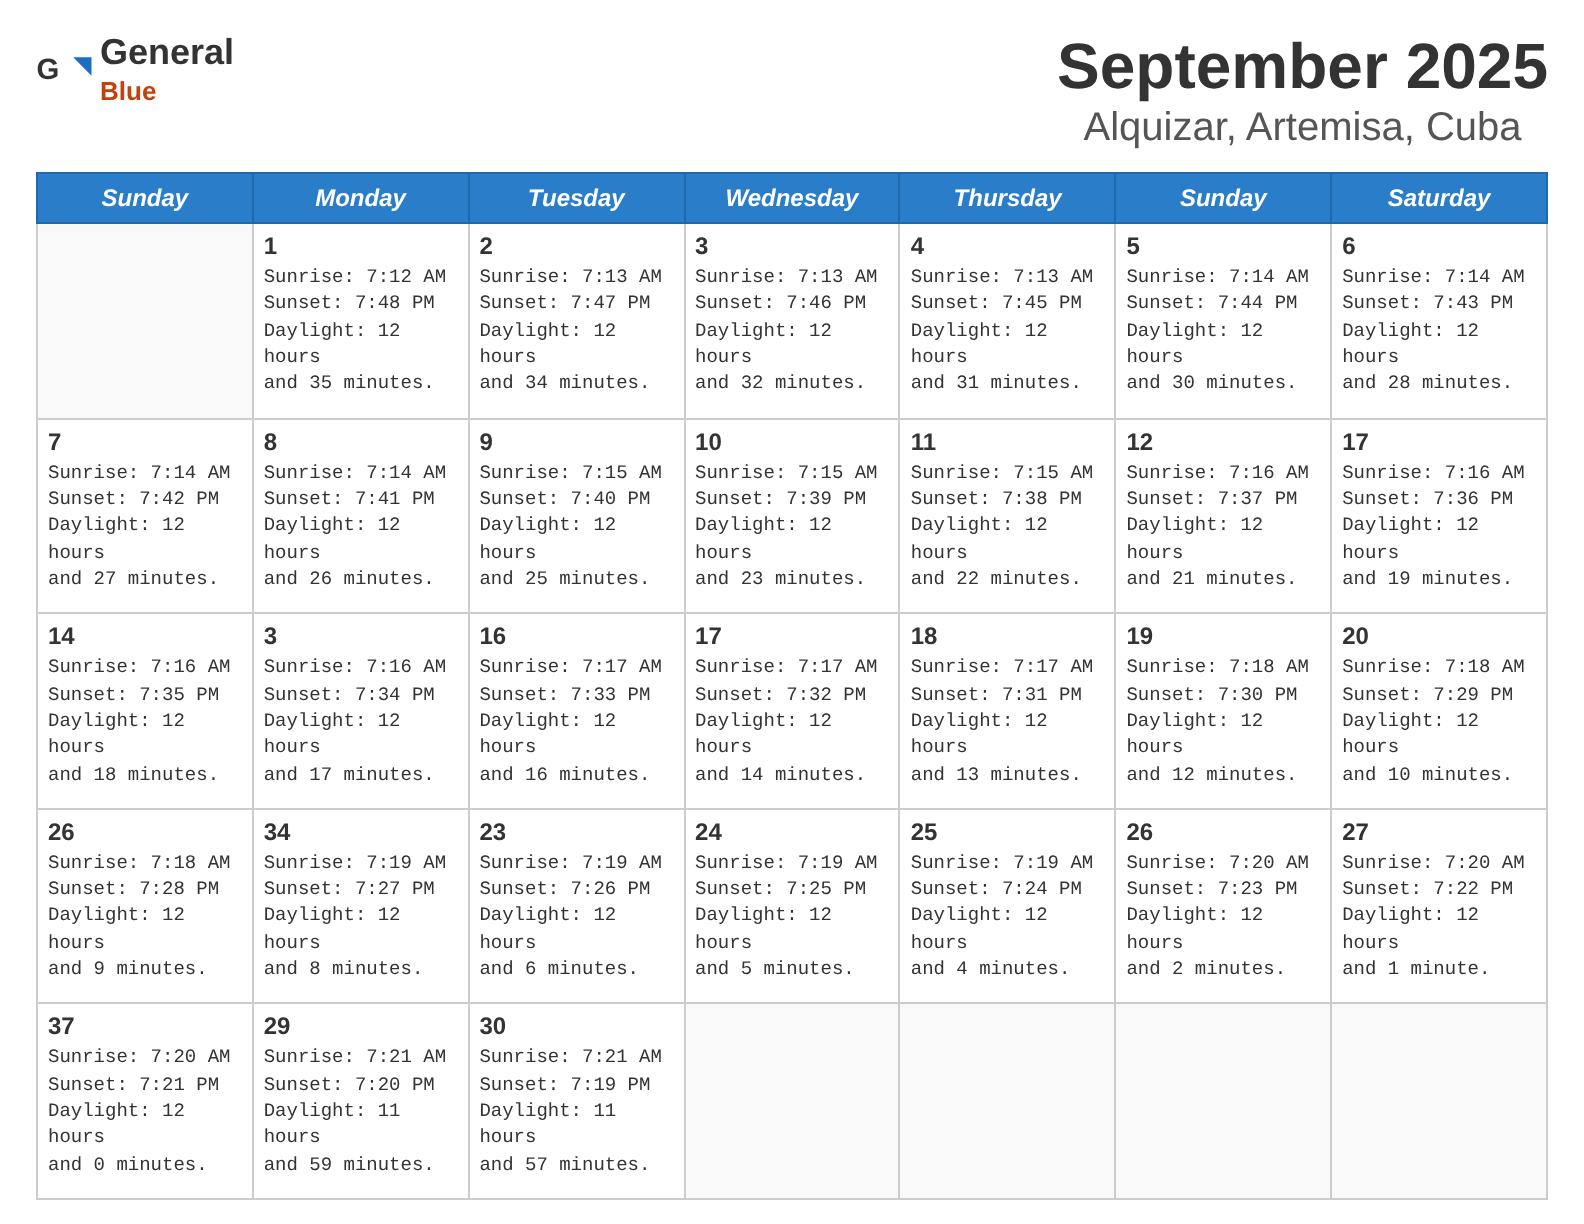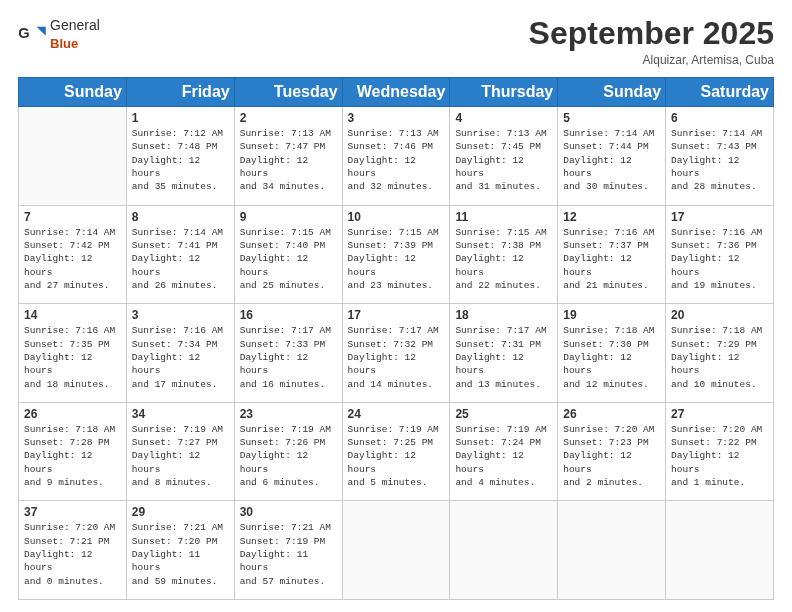--- a/index.html
+++ b/index.html
@@ -26,48 +26,49 @@
     .logo {
       display: flex;
       align-items: center;
       gap: 4px;
     }
     .logo-icon {
       width: 28px;
       height: 22px;
     }
     .title-block {
-      text-align: right;
+      text-align: center;
     }
     .month-title {
       font-size: 32px;
       font-weight: bold;
       color: #333;
       line-height: 1.1;
     }
     .location {
-      font-size: 12px;
+      font-size: 20px;
       color: #555;
       margin-top: 2px;
     }
     .calendar {
       flex: 1;
       border: 1px solid #ccc;
       border-collapse: collapse;
       width: 100%;
       table-layout: fixed;
     }
     .calendar thead tr th {
       background-color: #2a7dc9;
       color: #fff;
-      font-size: 16px;
+      font-size: 12px;
       font-weight: bold;
       padding: 5px 4px;
-      text-align: right;
+      text-align: center;
       border: 1px solid #1f6aad;
+      font-style: italic;
     }
     .calendar tbody tr td {
       border: 1px solid #ccc;
       vertical-align: top;
       padding: 4px 5px;
       font-size: 10px;
       color: #333;
       height: 85px;
     }
     .day-number {
@@ -91,35 +92,35 @@
 <body>
 
 <div class="page">
   <div class="header">
     <div class="logo">
       <svg class="logo-icon" viewBox="0 0 30 24" xmlns="http://www.w3.org/2000/svg">
         <text x="0" y="16" font-size="16" font-weight="bold" fill="#333" font-family="Arial">G</text>
         <polygon points="20,4 30,4 30,14" fill="#1a6fc4"></polygon>
       </svg>
       <div>
-        <span style="font-size:14px;font-weight:normal;color:#333;">General</span><br>
+        <span style="font-size:18px;font-weight:bold;color:#333;">General</span><br>
         <span style="font-size:13px;font-weight:bold;color:#c2410c;">Blue</span>
       </div>
     </div>
     <div class="title-block">
       <div class="month-title">September 2025</div>
       <div class="location">Alquizar, Artemisa, Cuba</div>
     </div>
   </div>
 
   <table class="calendar">
     <thead>
       <tr>
         <th>Sunday</th>
-        <th>Friday</th>
+        <th>Monday</th>
         <th>Tuesday</th>
         <th>Wednesday</th>
         <th>Thursday</th>
         <th>Sunday</th>
         <th>Saturday</th>
       </tr>
     </thead>
     <tbody id="calendar-body">
     <tr>
           <td class="empty-cell"></td>

